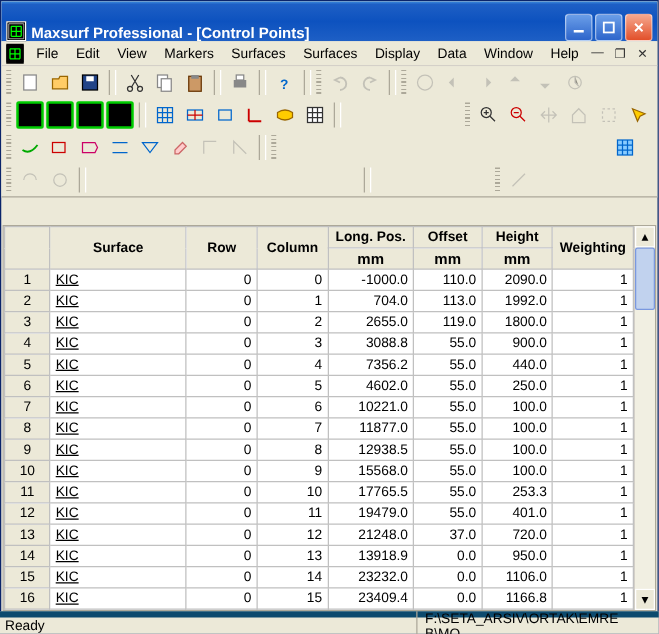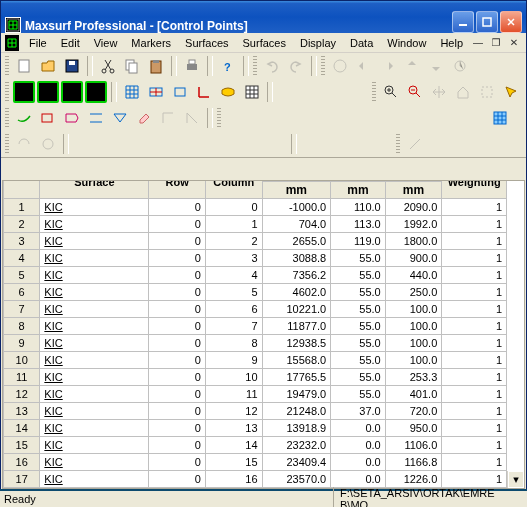--- a/index.html
+++ b/index.html
@@ -40,42 +40,41 @@
     border:1px solid transparent; border-radius:2px;
   }
   .tbtn.disabled { opacity:0.4;}
   .tbtn svg { width:16px; height:16px;}
   .view-btn { background:#000; border:2px solid #0c0;}
 
   .table-area {
     position:absolute; top:180px; bottom:18px; left:2px; right:2px;
     background:#fff; overflow:hidden; border:1px solid #aca899;
     display:flex;
-    align-items:flex-end;
   }
   .table-wrap { flex:1; overflow:auto; }
   table { border-collapse:collapse; width:100%; table-layout:fixed;}
   th, td { border:1px solid #c0c0c0; padding:1px 4px; height:17px; white-space:nowrap; overflow:hidden;}
   th { background:#ece9d8; font-weight:bold; text-align:center; font-size:11px;}
   th.sub { font-size:12px; height:14px;}
   td.rownum { background:#ece9d8; text-align:center; width:36px;}
   td.txt { text-align:left;text-decoration:underline;}
   td.num { text-align:right;}
   col.c0 { width:36px;} col.c1{width:108px;} col.c2{width:56px;} col.c3{width:56px;}
   col.c4{width:68px;} col.c5{width:54px;} col.c6{width:56px;} col.c7{width:64px;}
   
   .vscroll { width:17px; background:#ece9d8; border-left:1px solid #d4d0c8; position:relative;}
   .vscroll .arrow { height:17px; background:#ece9d8; border:1px solid #fff; display:flex;align-items:center;justify-content:center;}
   .vscroll .track { position:absolute; top:17px; bottom:17px; left:0; right:0; background:#f1efe2;}
   .vscroll .thumb { position:absolute; top:0; height:50px; left:0; right:0; background:#c1d2ee; border:1px solid #7a98df; border-radius:2px;}
   .vscroll .arrow.bot { position:absolute; bottom:0; left:0; right:0;}
 
   .statusbar {
     position:absolute; bottom:0; left:0; right:0; height:18px;
-    background:#ece9d8; border-top:2px solid #0c4a6e; display:flex; align-items:center;
+    background:#ece9d8; border-top:5px solid #0c4a6e; display:flex; align-items:center;
     padding:0 4px; font-size:11px;
   }
   .statusbar .st-left { flex:1;}
   .statusbar .st-right { border-left:1px solid #aca899; padding-left:6px; width:190px; overflow:hidden;}
 </style>
 </head>
 <body>
 
 <div class="titlebar">
   <div class="app-icon">

